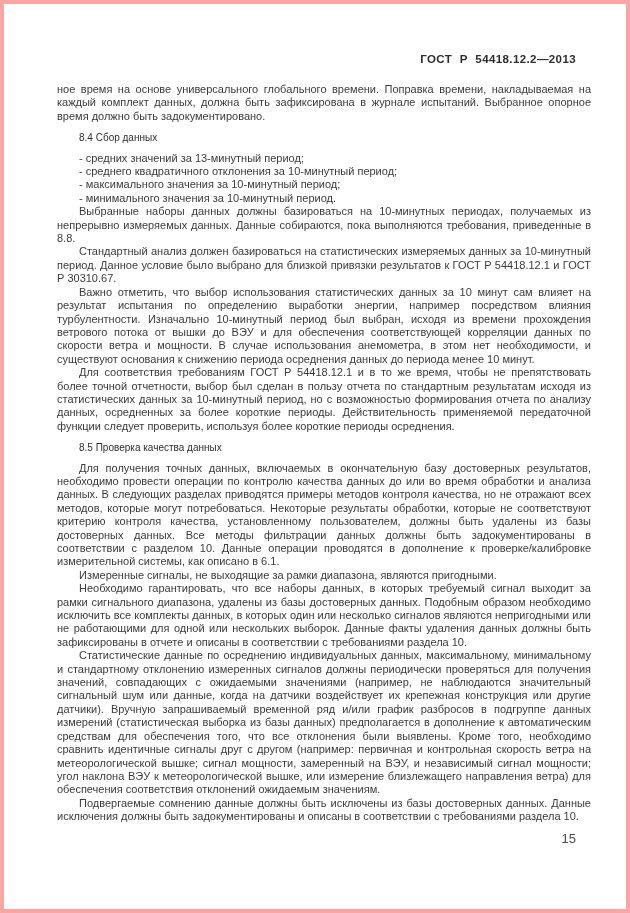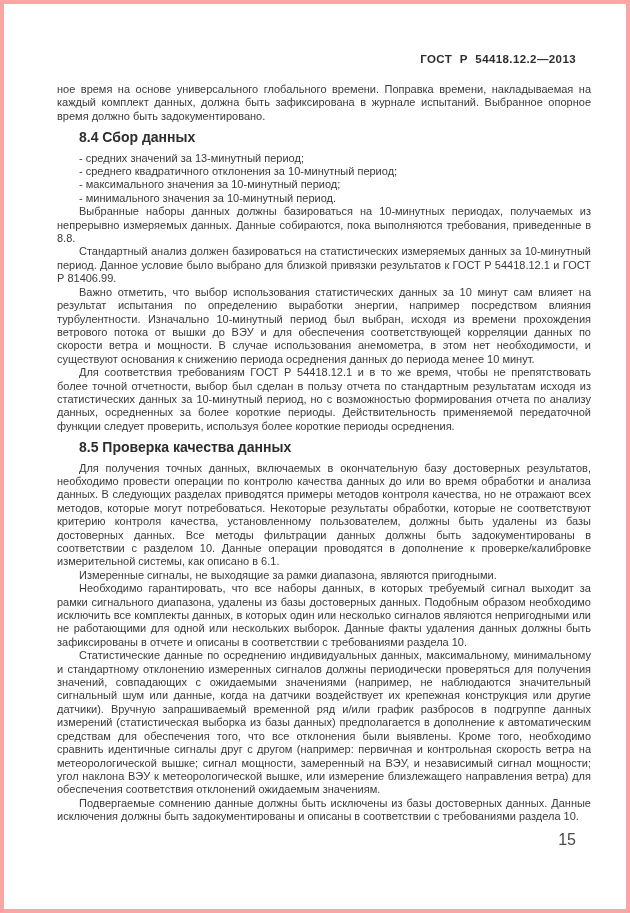--- a/index.html
+++ b/index.html
@@ -44,33 +44,33 @@
   }
   .para.no-indent {
     text-indent: 0;
   }
   .list-item {
     margin: 0;
     padding-left: 22px;
     text-align: left;
   }
   .heading {
-    font-size: 14px;
+    font-size: 10px;
     line-height: 13.4px;
-    font-weight: 700;
+    font-weight: 400;
     color: #2d2d2d;
     margin: 8px 0 7px 0;
     text-indent: 22px;
     text-align: left;
   }
   .page-number {
     position: absolute;
     top: 827px;
     right: 50px;
-    font-size: 16px;
+    font-size: 13px;
     color: #4a4a4a;
   }
 </style>
 </head>
 <body>
 
 <div class="page">
 
   <div class="doc-header">ГОСТ Р 54418.12.2—2013</div>
 
@@ -80,21 +80,21 @@
 
     <h3 class="heading">8.4 Сбор данных</h3>
 
 
     <p class="list-item">- средних значений за 13-минутный период;</p>
     <p class="list-item">- среднего квадратичного отклонения за 10-минутный период;</p>
     <p class="list-item">- максимального значения за 10-минутный период;</p>
     <p class="list-item">- минимального значения за 10-минутный период.</p>
 
     <p class="para">Выбранные наборы данных должны базироваться на 10-минутных периодах, получаемых из непрерывно измеряемых данных. Данные собираются, пока выполняются требования, приведенные в 8.8.</p>
-    <p class="para">Стандартный анализ должен базироваться на статистических измеряемых данных за 10-минутный период. Данное условие было выбрано для близкой привязки результатов к ГОСТ Р 54418.12.1 и ГОСТ Р 81406.99.</p>
+    <p class="para">Стандартный анализ должен базироваться на статистических измеряемых данных за 10-минутный период. Данное условие было выбрано для близкой привязки результатов к ГОСТ Р 54418.12.1 и ГОСТ Р 30310.67.</p>
     <p class="para">Важно отметить, что выбор использования статистических данных за 10 минут сам влияет на результат испытания по определению выработки энергии, например посредством влияния турбулентности. Изначально 10-минутный период был выбран, исходя из времени прохождения ветрового потока от вышки до ВЭУ и для обеспечения соответствующей корреляции данных по скорости ветра и мощности. В случае использования анемометра, в этом нет необходимости, и существуют основания к снижению периода осреднения данных до периода менее 10 минут.</p>
     <p class="para">Для соответствия требованиям ГОСТ Р 54418.12.1 и в то же время, чтобы не препятствовать более точной отчетности, выбор был сделан в пользу отчета по стандартным результатам исходя из статистических данных за 10-минутный период, но с возможностью формирования отчета по анализу данных, осредненных за более короткие периоды. Действительность применяемой передаточной функции следует проверить, используя более короткие периоды осреднения.</p>
 
     <h3 class="heading">8.5 Проверка качества данных</h3>
 
     <p class="para">Для получения точных данных, включаемых в окончательную базу достоверных результатов, необходимо провести операции по контролю качества данных до или во время обработки и анализа данных. В следующих разделах приводятся примеры методов контроля качества, но не отражают всех методов, которые могут потребоваться. Некоторые результаты обработки, которые не соответствуют критерию контроля качества, установленному пользователем, должны быть удалены из базы достоверных данных. Все методы фильтрации данных должны быть задокументированы в соответствии с разделом 10. Данные операции проводятся в дополнение к проверке/калибровке измерительной системы, как описано в 6.1.</p>
     <p class="para">Измеренные сигналы, не выходящие за рамки диапазона, являются пригодными.</p>
     <p class="para">Необходимо гарантировать, что все наборы данных, в которых требуемый сигнал выходит за рамки сигнального диапазона, удалены из базы достоверных данных. Подобным образом необходимо исключить все комплекты данных, в которых один или несколько сигналов являются непригодными или не работающими для одной или нескольких выборок. Данные факты удаления данных должны быть зафиксированы в отчете и описаны в соответствии с требованиями раздела 10.</p>
     <p class="para">Статистические данные по осреднению индивидуальных данных, максимальному, минимальному и стандартному отклонению измеренных сигналов должны периодически проверяться для получения значений, совпадающих с ожидаемыми значениями (например, не наблюдаются значительный сигнальный шум или данные, когда на датчики воздействует их крепежная конструкция или другие датчики). Вручную запрашиваемый временной ряд и/или график разбросов в подгруппе данных измерений (статистическая выборка из базы данных) предполагается в дополнение к автоматическим средствам для обеспечения того, что все отклонения были выявлены. Кроме того, необходимо сравнить идентичные сигналы друг с другом (например: первичная и контрольная скорость ветра на метеорологической вышке; сигнал мощности, замеренный на ВЭУ, и независимый сигнал мощности; угол наклона ВЭУ к метеорологической вышке, или измерение близлежащего направления ветра) для обеспечения соответствия отклонений ожидаемым значениям.</p>
     <p class="para">Подвергаемые сомнению данные должны быть исключены из базы достоверных данных. Данные исключения должны быть задокументированы и описаны в соответствии с требованиями раздела 10.</p>

